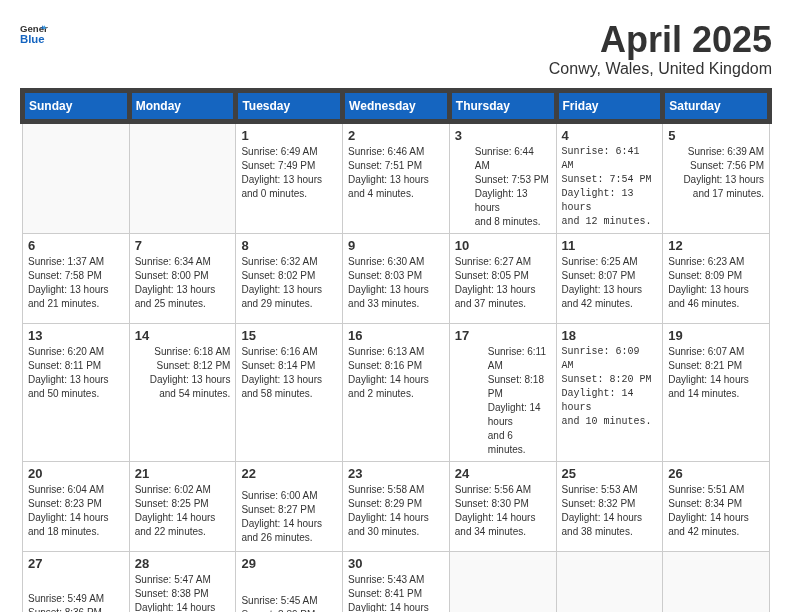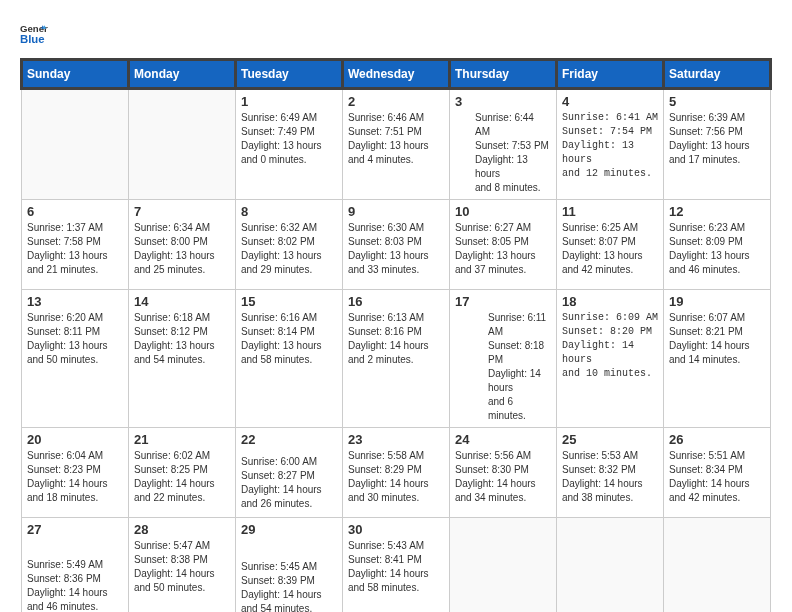--- a/index.html
+++ b/index.html
@@ -34,21 +34,21 @@
       border-collapse: collapse;
       table-layout: fixed;
     }
     thead tr th {
       background: #1565c0;
       color: #fff;
       font-size: 12px;
       font-weight: bold;
       padding: 6px 4px;
       text-align: left;
-      border: 3px solid #404040;
+      border: 5px solid #404040;
     }
     tbody tr td {
       vertical-align: top;
       border: 1px solid #ccc;
       padding: 4px 5px;
       font-size: 10.5px;
       color: #333;
       height: 90px;
       background: #fff;
     }
@@ -81,20 +81,24 @@
 
 <div class="header">
   <div class="logo-wrapper">
     <svg class="logo-svg" viewBox="0 0 32 32">
       <text x="0" y="14" font-size="11" font-weight="bold" fill="#333" font-family="Arial">General</text>
       <text x="0" y="26" font-size="13" font-weight="bold" fill="#1565c0" font-family="Arial">Blue</text>
       <polygon points="24,10 28,10 26,6" fill="#1565c0"></polygon>
       <polygon points="26,10 30,10 28,6" fill="#3a9de0"></polygon>
     </svg>
   </div>
+  <div class="title-block">
+    <div class="calendar-title">April 2025</div>
+    <div class="calendar-subtitle">Conwy, Wales, United Kingdom</div>
+  </div>
 </div>
 
 <table>
   <thead>
     <tr>
     <th>Sunday</th>
         <th>Monday</th>
         <th>Tuesday</th>
         <th>Wednesday</th>
         <th>Thursday</th>
@@ -129,21 +133,21 @@
         </td>
         <td>
           <div class="day-number">4</div>
           <div class="day-info" style="white-space: pre-line; font-family: Liberation Mono, monospace;">Sunrise: 6:41 AM
 Sunset: 7:54 PM
 Daylight: 13 hours
 and 12 minutes.</div>
         </td>
         <td>
           <div class="day-number">5</div>
-          <div class="day-info" style="white-space: pre-line;">Sunrise: 6:39 AM
+          <div class="day-info" style="white-space: pre-line; text-align: right;">Sunrise: 6:39 AM
 Sunset: 7:56 PM
 Daylight: 13 hours
 and 17 minutes.</div>
         </td>
       </tr>
       <tr>
         <td>
           <div class="day-number">6</div>
           <div class="day-info" style="white-space: pre-line;">Sunrise: 1:37 AM
 Sunset: 7:58 PM
@@ -196,21 +200,21 @@
       <tr>
         <td>
           <div class="day-number">13</div>
           <div class="day-info" style="white-space: pre-line;">Sunrise: 6:20 AM
 Sunset: 8:11 PM
 Daylight: 13 hours
 and 50 minutes.</div>
         </td>
         <td>
           <div class="day-number">14</div>
-          <div class="day-info" style="white-space: pre-line;">Sunrise: 6:18 AM
+          <div class="day-info" style="white-space: pre-line; text-align: right;">Sunrise: 6:18 AM
 Sunset: 8:12 PM
 Daylight: 13 hours
 and 54 minutes.</div>
         </td>
         <td>
           <div class="day-number">15</div>
           <div class="day-info" style="white-space: pre-line;">Sunrise: 6:16 AM
 Sunset: 8:14 PM
 Daylight: 13 hours
 and 58 minutes.</div>

